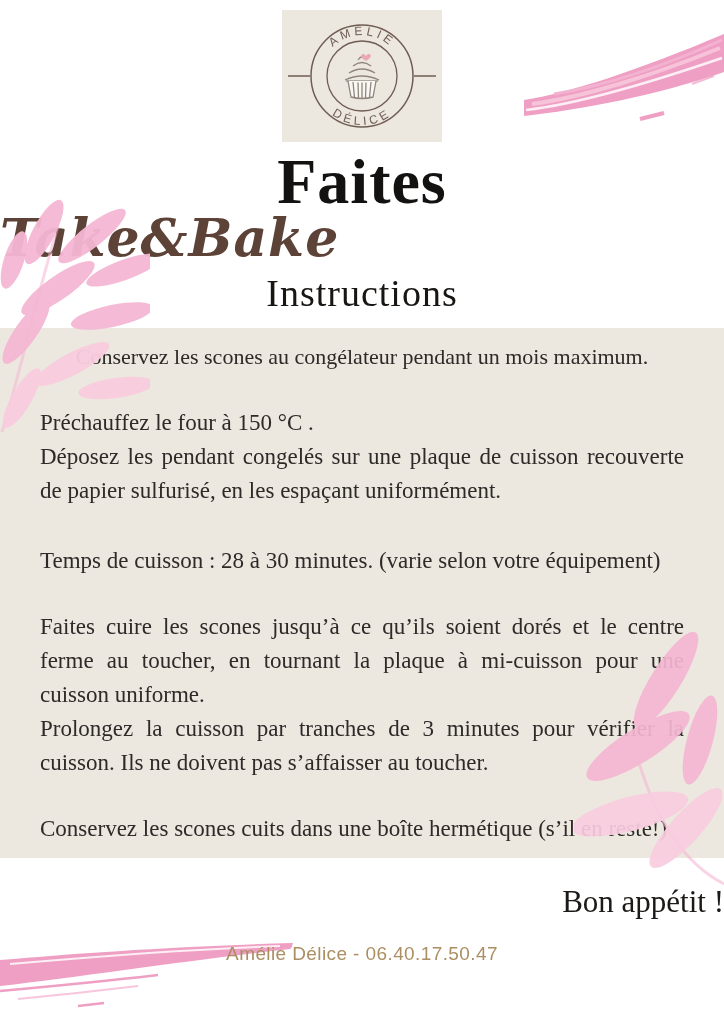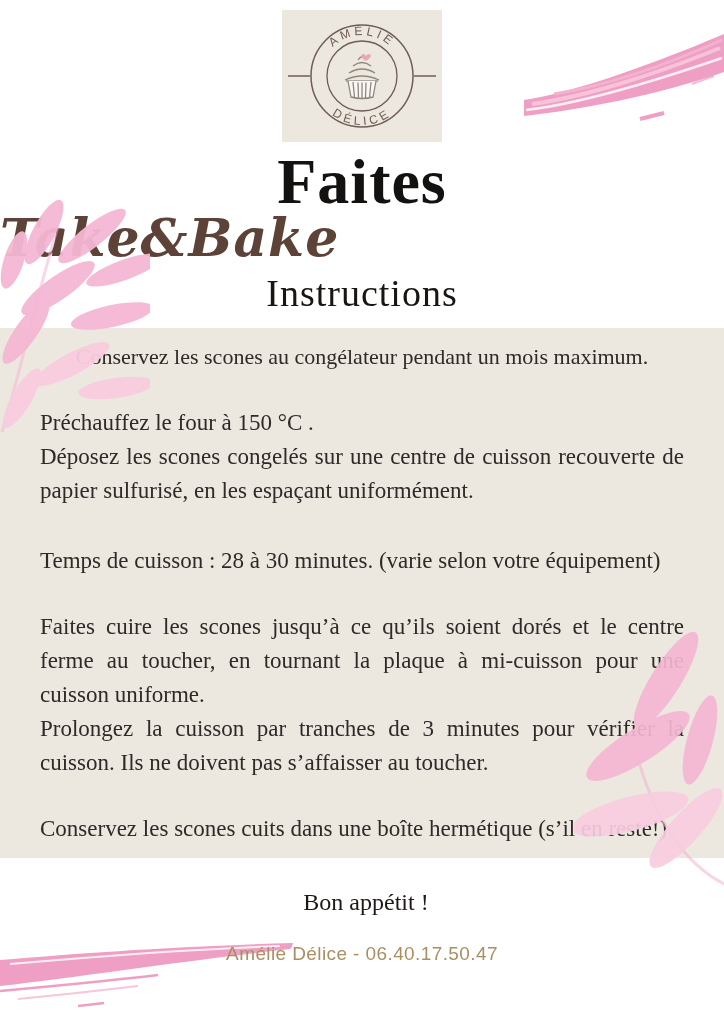--- a/index.html
+++ b/index.html
@@ -59,21 +59,21 @@
     font-size:22px;line-height:30px;text-align:center;white-space:nowrap;
   }
   .para{font-size:23px;line-height:34px;}
   .just{text-align:justify;text-justify:inter-word;}
   .mt1{margin-top:34px;}
   .mt2{margin-top:36px;}
   .mt3{margin-top:32px;}
   .mt4{margin-top:32px;white-space:nowrap;}
 
   .closing{
-    text-align:center;font-size:24px;line-height:40px;
+    text-align:right;font-size:31px;line-height:40px;
     margin-top:24px;color:#1c1916;position:relative;z-index:3;padding-left:8px;
   }
   .contact{
     text-align:center;
     font-family:"Liberation Sans",sans-serif;
     font-size:19px;line-height:24px;margin-top:20px;
     color:var(--contact-tan);letter-spacing:0.4px;
     position:relative;z-index:3;
   }
 </style>
@@ -162,21 +162,21 @@
 
   <h1 class="title">Faites</h1>
   <div class="script-sub">Take&amp;Bake</div>
   <div class="subtitle">Instructions</div>
 
   <div class="panel">
     <p class="intro">Conservez les scones au congélateur pendant un mois maximum.</p>
 
     <div class="para mt1">
       <div>Préchauffez le four à 150 °C .</div>
-      <div class="just">Déposez les scones congelés sur une centre de cuisson recouverte de papier sulfurisé, en les espaçant uniformément.</div>
+      <div class="just">Déposez les pendant congelés sur une plaque de cuisson recouverte de papier sulfurisé, en les espaçant uniformément.</div>
     </div>
 
     <p class="para just mt2">Temps de cuisson : 28 à 30 minutes. (varie selon votre équipement)</p>
 
     <div class="para mt3">
       <div class="just">Faites cuire les scones jusqu’à ce qu’ils soient dorés et le centre ferme au toucher, en tournant la plaque à mi-cuisson pour une cuisson uniforme.</div>
       <div class="just">Prolongez la cuisson par tranches de 3 minutes pour vérifier la cuisson. Ils ne doivent pas s’affaisser au toucher.</div>
     </div>
 
     <p class="para mt4">Conservez les scones cuits dans une boîte hermétique (s’il en reste!)</p>

